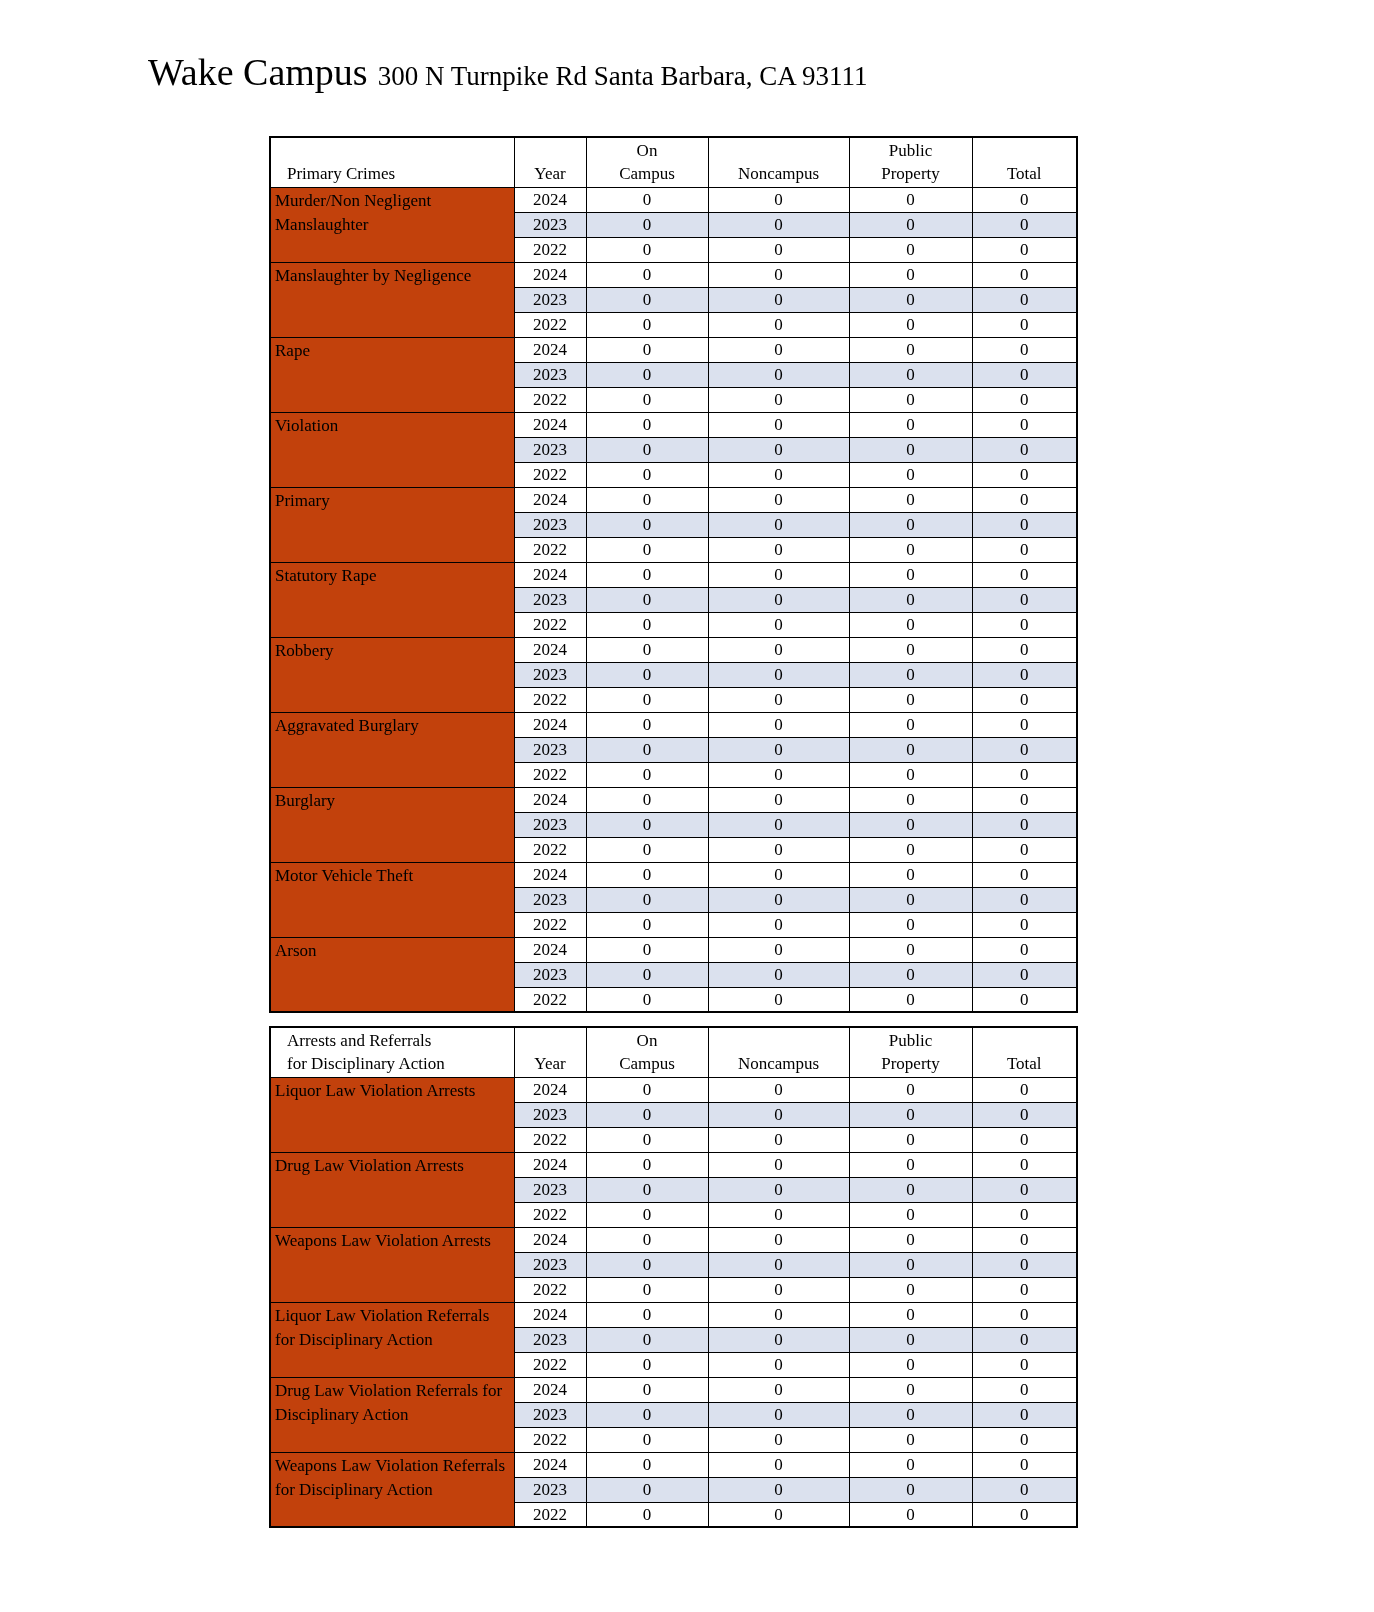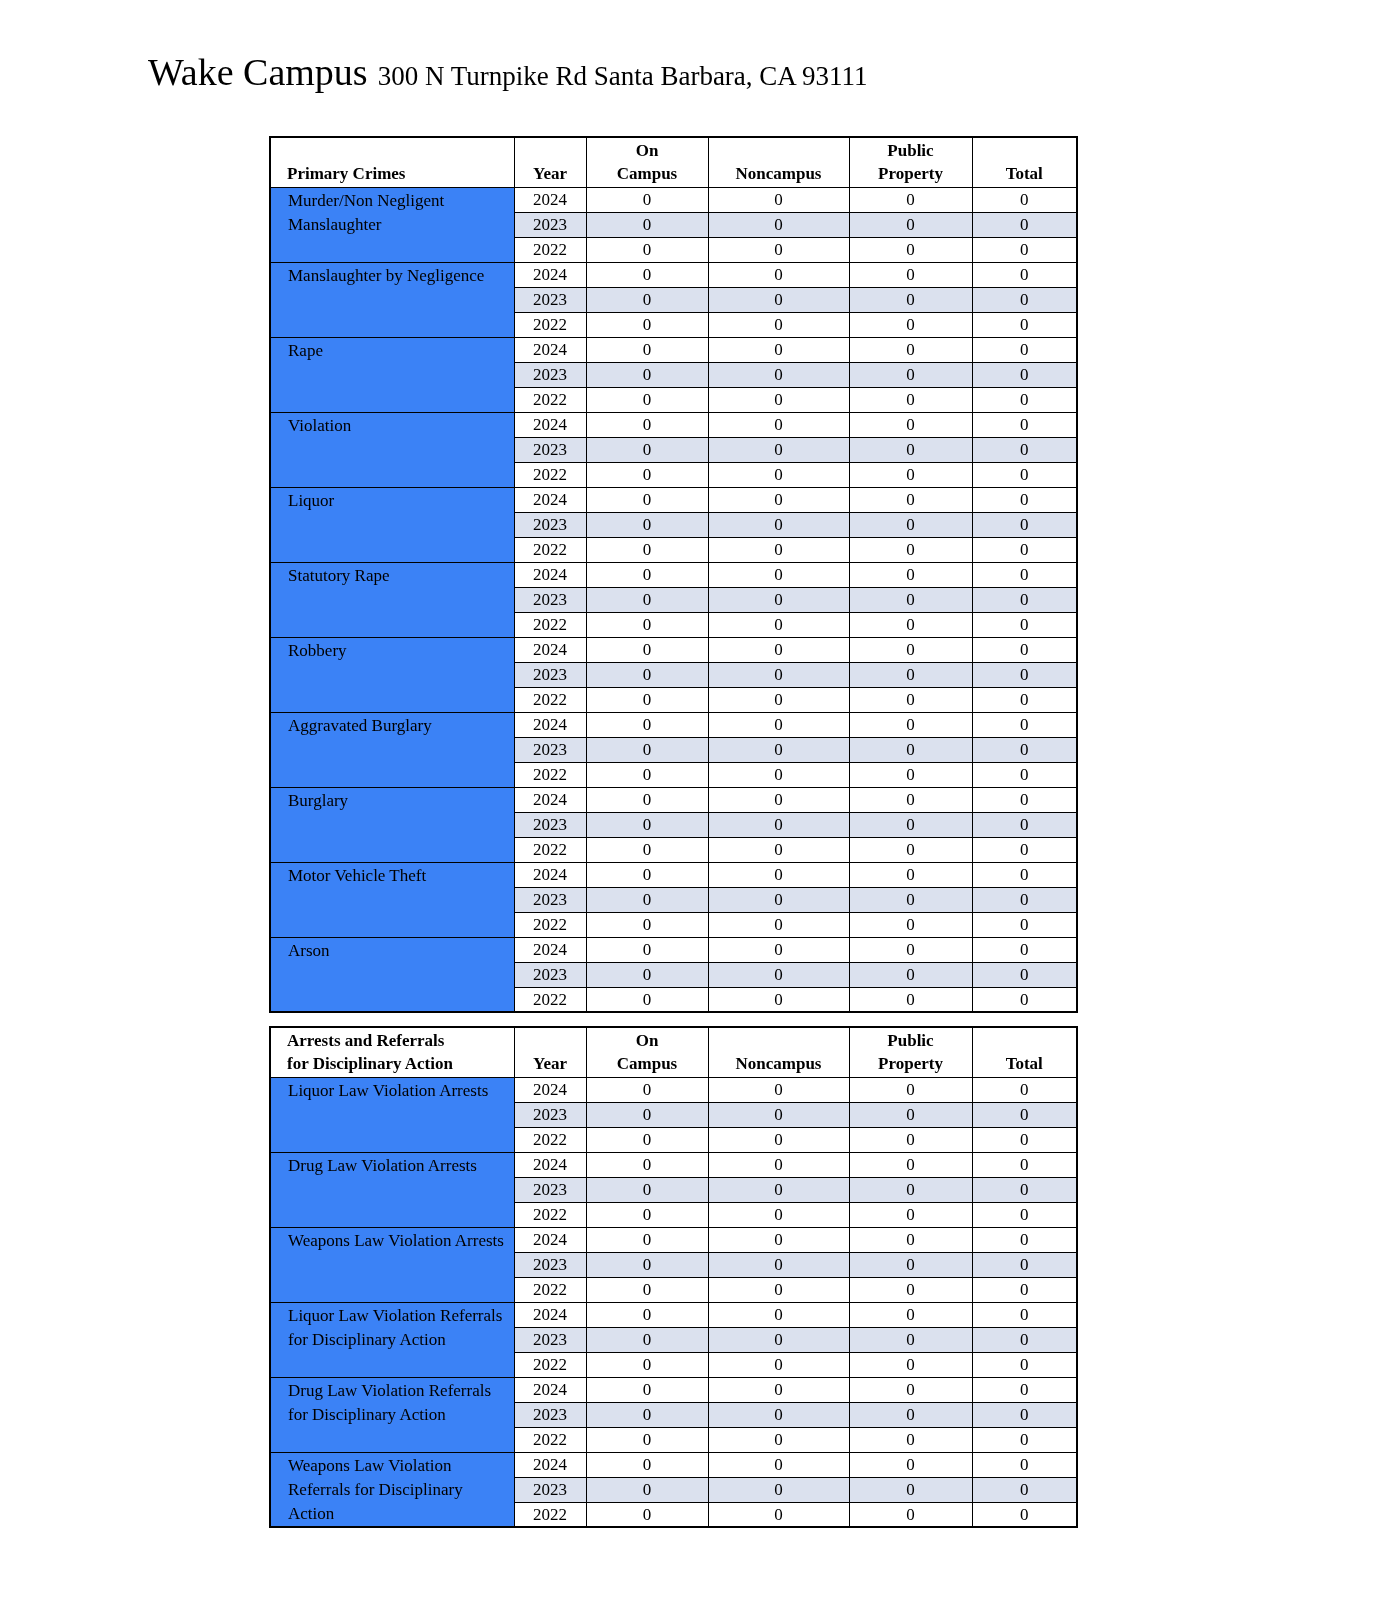--- a/index.html
+++ b/index.html
@@ -38,40 +38,40 @@
   }
   #table-0 { top: 136px; }
   #table-1 { top: 1026px; }
   .crime-table td, .crime-table th {
     border: 1px solid #000000;
     overflow: hidden;
   }
   .crime-table { border: 2px solid #000000; }
   .crime-table thead th {
     height: 50px;
-    font-weight: bold;
+    font-weight: normal;
     vertical-align: bottom;
     text-align: center;
     white-space: pre-line;
     padding-bottom: 2px;
     line-height: 23px;
     margin-top: 28px;
   }
   .crime-table thead th.cat-head {
     text-align: left;
     padding-left: 16px;
     padding-right: 6px;
   }
   .crime-table tbody tr { height: 25px; }
   .crime-table td.cat-cell {
     vertical-align: top;
     text-align: left;
-    padding: 1px 6px 0 17px;
+    padding: 1px 6px 0 4px;
     line-height: 24px;
-    background: #3b82f6;
+    background: #c2410c;
   }
   .crime-table td.year-cell,
   .crime-table td.value-cell {
     text-align: center;
     vertical-align: middle;
     line-height: 23px;
   }
   .crime-table tr.hl td.year-cell,
   .crime-table tr.hl td.value-cell {
     background: #dbe1ee;
@@ -189,21 +189,21 @@
             <td class="value-cell">0</td>
           </tr>
           <tr>
             <td class="year-cell">2022</td>
             <td class="value-cell">0</td>
             <td class="value-cell">0</td>
             <td class="value-cell">0</td>
             <td class="value-cell">0</td>
           </tr>
           <tr>
-            <td class="cat-cell" rowspan="3">Liquor</td>
+            <td class="cat-cell" rowspan="3">Primary</td>
             <td class="year-cell">2024</td>
             <td class="value-cell">0</td>
             <td class="value-cell">0</td>
             <td class="value-cell">0</td>
             <td class="value-cell">0</td>
           </tr>
           <tr class="hl">
             <td class="year-cell">2023</td>
             <td class="value-cell">0</td>
             <td class="value-cell">0</td>

